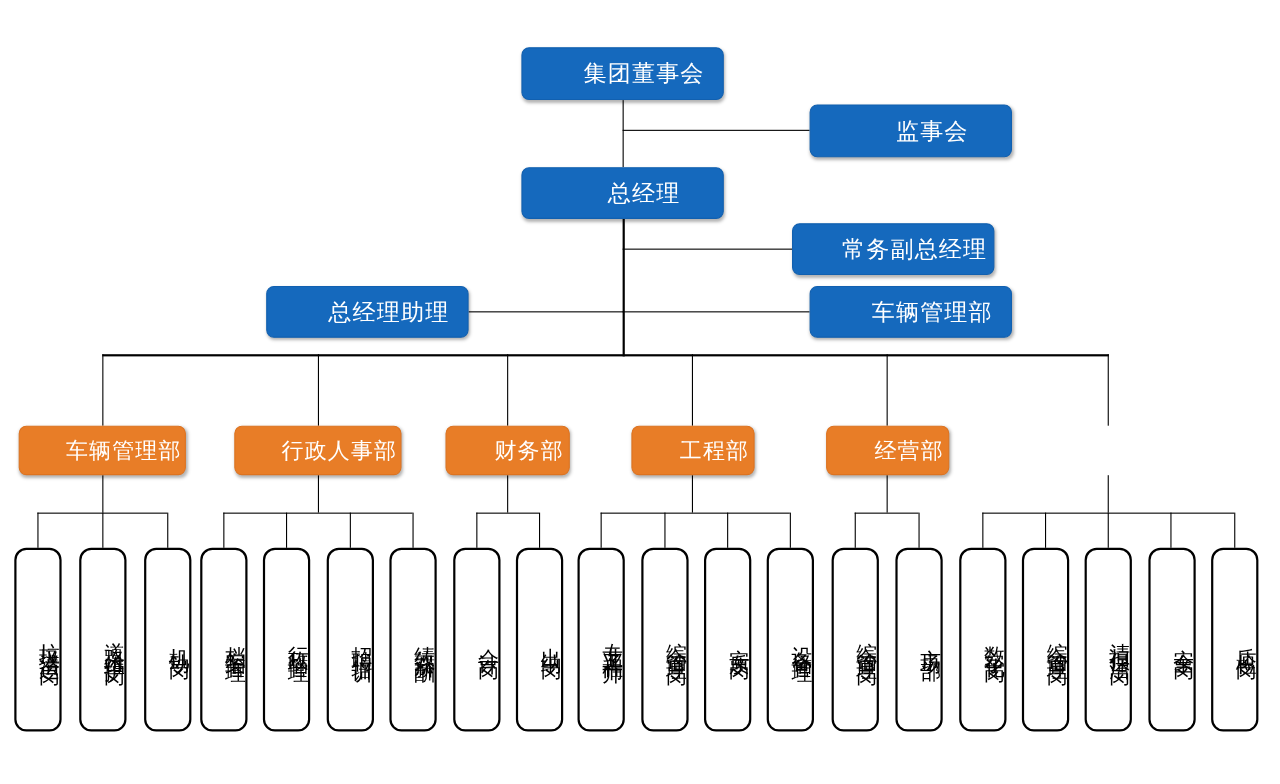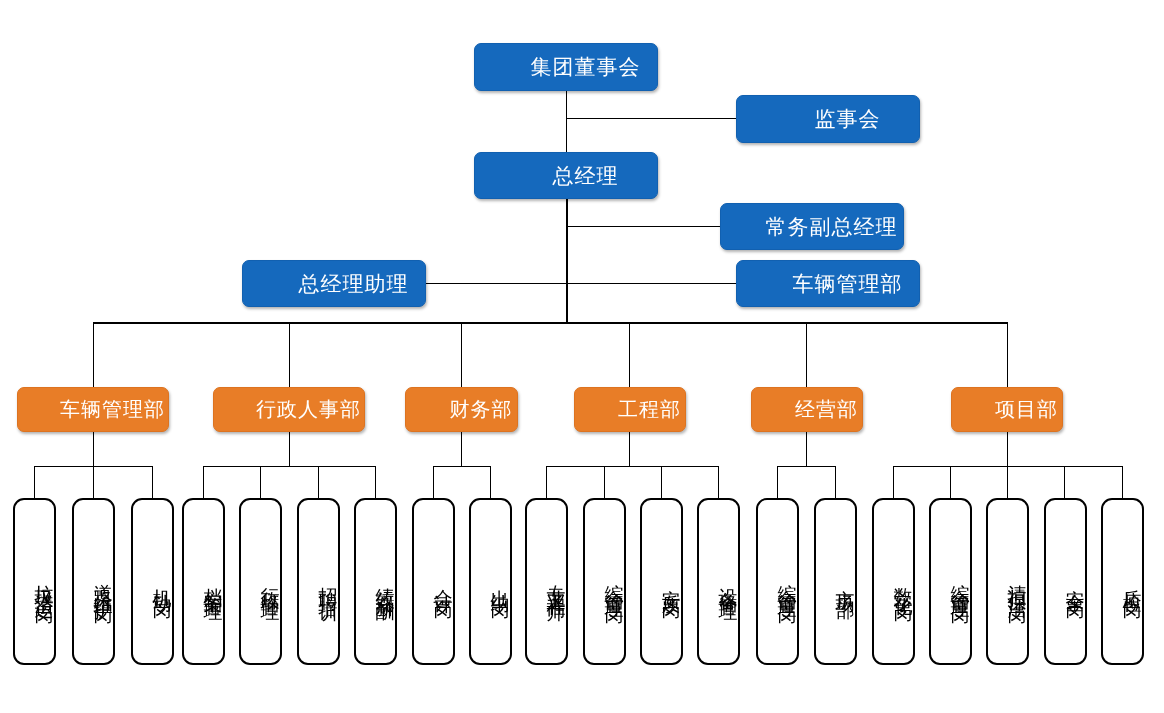--- a/index.html
+++ b/index.html
@@ -182,23 +182,20 @@
   </div>
 
   <div class="node orange" style="left:574px; top:387px; width:112px; height:45px;">
     <span class="label">工程部</span>
   </div>
 
   <div class="node orange" style="left:751px; top:387px; width:112px; height:45px;">
     <span class="label">经营部</span>
   </div>
 
-  <div class="node orange" style="left:951px; top:387px; width:112px; height:45px;">
-    <span class="label">项目部</span>
-  </div>
 
   <div class="node leaf" style="left:13px; top:498px; width:42px; height:167px;">
     <span class="label">垃圾清运岗</span>
   </div>
   <div class="node leaf" style="left:72px; top:498px; width:42px; height:167px;">
     <span class="label">道路维护岗</span>
   </div>
   <div class="node leaf" style="left:131px; top:498px; width:42px; height:167px;">
     <span class="label">机动岗</span>
   </div>

